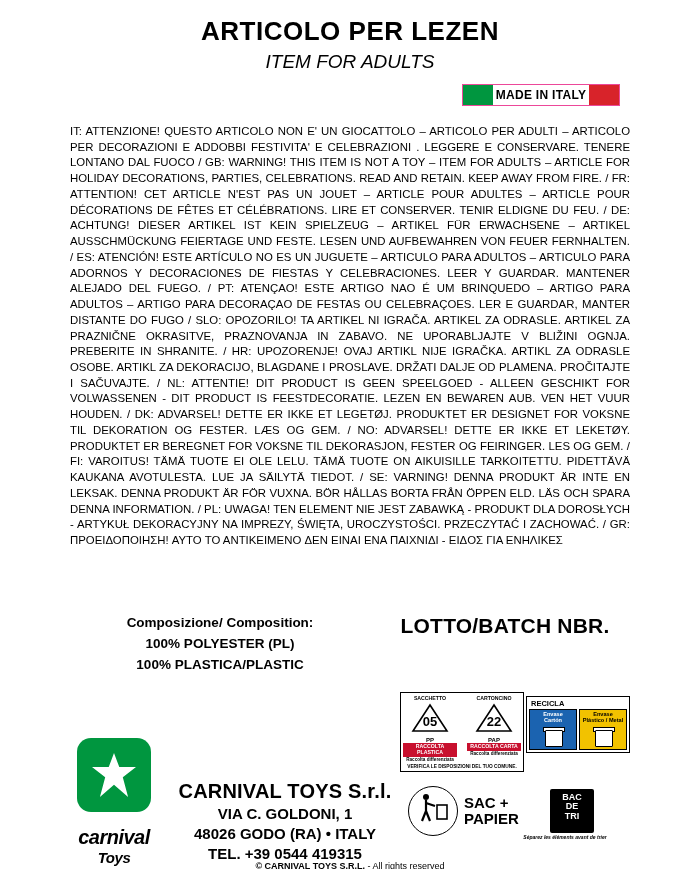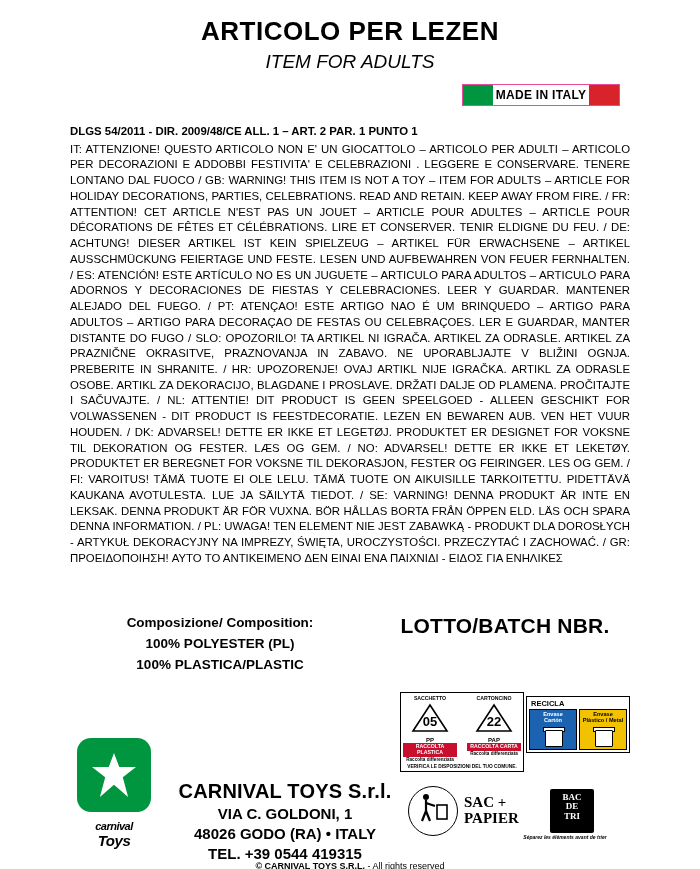--- a/index.html
+++ b/index.html
@@ -139,25 +139,25 @@
     position: absolute;
     left: 50%;
     top: 50%;
     width: 44px;
     height: 44px;
     margin: -22px 0 0 -22px;
     background: #ffffff;
     clip-path: polygon(50% 0%, 62% 32%, 100% 32%, 70% 55%, 82% 100%, 50% 72%, 18% 100%, 30% 55%, 0% 32%, 38% 32%);
   }
   .logo .word1 {
-    font-size: 11px;
+    font-size: 20px;
     font-weight: bold;
     font-style: italic;
     text-align: center;
-    margin-top: 8px;
+    margin-top: 14px;
     letter-spacing: -0.5px;
   }
   .logo .word2 {
     font-size: 15px;
     font-weight: bold;
     font-style: italic;
     text-align: center;
     letter-spacing: -0.5px;
   }
 
@@ -270,21 +270,20 @@
   .bin.yellow .icon .lid { background: #fff; }
 
   .sac {
     position: absolute;
     top: 92px;
     left: 10px;
     width: 224px;
     height: 62px;
     display: flex;
     align-items: center;
-    font-family: Liberation Serif, serif;
   }
   .sac .man {
     width: 48px;
     height: 48px;
     border: 1.5px solid #000;
     border-radius: 50%;
     position: relative;
     flex: 0 0 auto;
   }
   .sac .man svg { position: absolute; top: 4px; left: 4px; }
@@ -339,21 +338,20 @@
   <div class="title-main">ARTICOLO PER LEZEN</div>
   <div class="title-sub">ITEM FOR ADULTS</div>
 
   <div class="flag-wrap">
     <div class="flag-green"></div>
     <div class="flag-white">MADE IN ITALY</div>
     <div class="flag-red"></div>
   </div>
 
   <div class="legal">
-    <div class="line1">DLGS 54/2011 - DIR. 2009/48/CE ALL. 1 – ART. 2 PAR. 1 PUNTO 1</div>
     <div class="body">IT:  ATTENZIONE! QUESTO ARTICOLO NON E' UN GIOCATTOLO – ARTICOLO PER ADULTI – ARTICOLO PER DECORAZIONI E ADDOBBI FESTIVITA' E CELEBRAZIONI . LEGGERE E CONSERVARE. TENERE LONTANO DAL FUOCO / GB: WARNING! THIS ITEM IS NOT A TOY – ITEM FOR ADULTS – ARTICLE FOR HOLIDAY DECORATIONS, PARTIES, CELEBRATIONS. READ AND RETAIN. KEEP AWAY FROM FIRE. / FR: ATTENTION! CET ARTICLE N'EST PAS UN JOUET – ARTICLE POUR ADULTES – ARTICLE POUR DÉCORATIONS DE FÊTES ET CÉLÉBRATIONS. LIRE ET CONSERVER.  TENIR ELDIGNE DU FEU. / DE: ACHTUNG! DIESER ARTIKEL IST KEIN SPIELZEUG – ARTIKEL FÜR ERWACHSENE – ARTIKEL AUSSCHMÜCKUNG FEIERTAGE UND FESTE. LESEN UND AUFBEWAHREN VON FEUER FERNHALTEN.  /  ES: ATENCIÓN! ESTE ARTÍCULO NO ES UN JUGUETE – ARTICULO PARA ADULTOS – ARTICULO PARA ADORNOS Y DECORACIONES DE FIESTAS Y CELEBRACIONES. LEER Y GUARDAR. MANTENER ALEJADO DEL FUEGO.  / PT: ATENÇAO! ESTE ARTIGO NAO É UM BRINQUEDO – ARTIGO PARA ADULTOS – ARTIGO PARA DECORAÇAO DE FESTAS OU CELEBRAÇOES. LER E GUARDAR, MANTER DISTANTE DO FUGO  / SLO: OPOZORILO! TA ARTIKEL NI IGRAČA. ARTIKEL ZA ODRASLE. ARTIKEL ZA PRAZNIČNE OKRASITVE, PRAZNOVANJA IN ZABAVO. NE UPORABLJAJTE V BLIŽINI OGNJA. PREBERITE IN SHRANITE.  / HR: UPOZORENJE! OVAJ ARTIKL NIJE IGRAČKA. ARTIKL ZA ODRASLE OSOBE. ARTIKL ZA DEKORACIJO, BLAGDANE I PROSLAVE. DRŽATI DALJE OD PLAMENA. PROČITAJTE I SAČUVAJTE.  / NL: ATTENTIE! DIT PRODUCT IS GEEN SPEELGOED - ALLEEN GESCHIKT FOR VOLWASSENEN - DIT PRODUCT IS FEESTDECORATIE. LEZEN EN BEWAREN AUB. VEN HET VUUR HOUDEN. / DK: ADVARSEL! DETTE ER IKKE ET LEGETØJ. PRODUKTET ER DESIGNET FOR VOKSNE TIL DEKORATION OG FESTER. LÆS OG GEM. / NO: ADVARSEL! DETTE ER IKKE ET LEKETØY. PRODUKTET ER BEREGNET FOR VOKSNE TIL DEKORASJON, FESTER OG FEIRINGER. LES OG GEM. / FI: VAROITUS! TÄMÄ TUOTE EI OLE LELU. TÄMÄ TUOTE ON AIKUISILLE TARKOITETTU. PIDETTÄVÄ KAUKANA AVOTULESTA. LUE JA SÄILYTÄ TIEDOT. / SE: VARNING! DENNA PRODUKT ÄR INTE EN LEKSAK. DENNA PRODUKT ÄR FÖR VUXNA. BÖR HÅLLAS BORTA FRÅN ÖPPEN ELD. LÄS OCH SPARA DENNA INFORMATION. / PL: UWAGA! TEN ELEMENT NIE JEST ZABAWKĄ - PRODUKT DLA DOROSŁYCH - ARTYKUŁ DEKORACYJNY NA IMPREZY, ŚWIĘTA, UROCZYSTOŚCI. PRZECZYTAĆ I ZACHOWAĆ.  / GR: ΠΡΟΕΙΔΟΠΟΙΗΣΗ! AYTO TO ANTIKEIMENO ΔEN EINAI ENA ΠAIXNIΔI - EIΔOΣ ΓIA ENHΛIKEΣ</div>
   </div>
 
   <div class="composition">
     <div>Composizione/ Composition:</div>
     <div>100% POLYESTER (PL)</div>
     <div>100% PLASTICA/PLASTIC</div>
   </div>
 
   <div class="lotto">LOTTO/BATCH NBR.</div>

